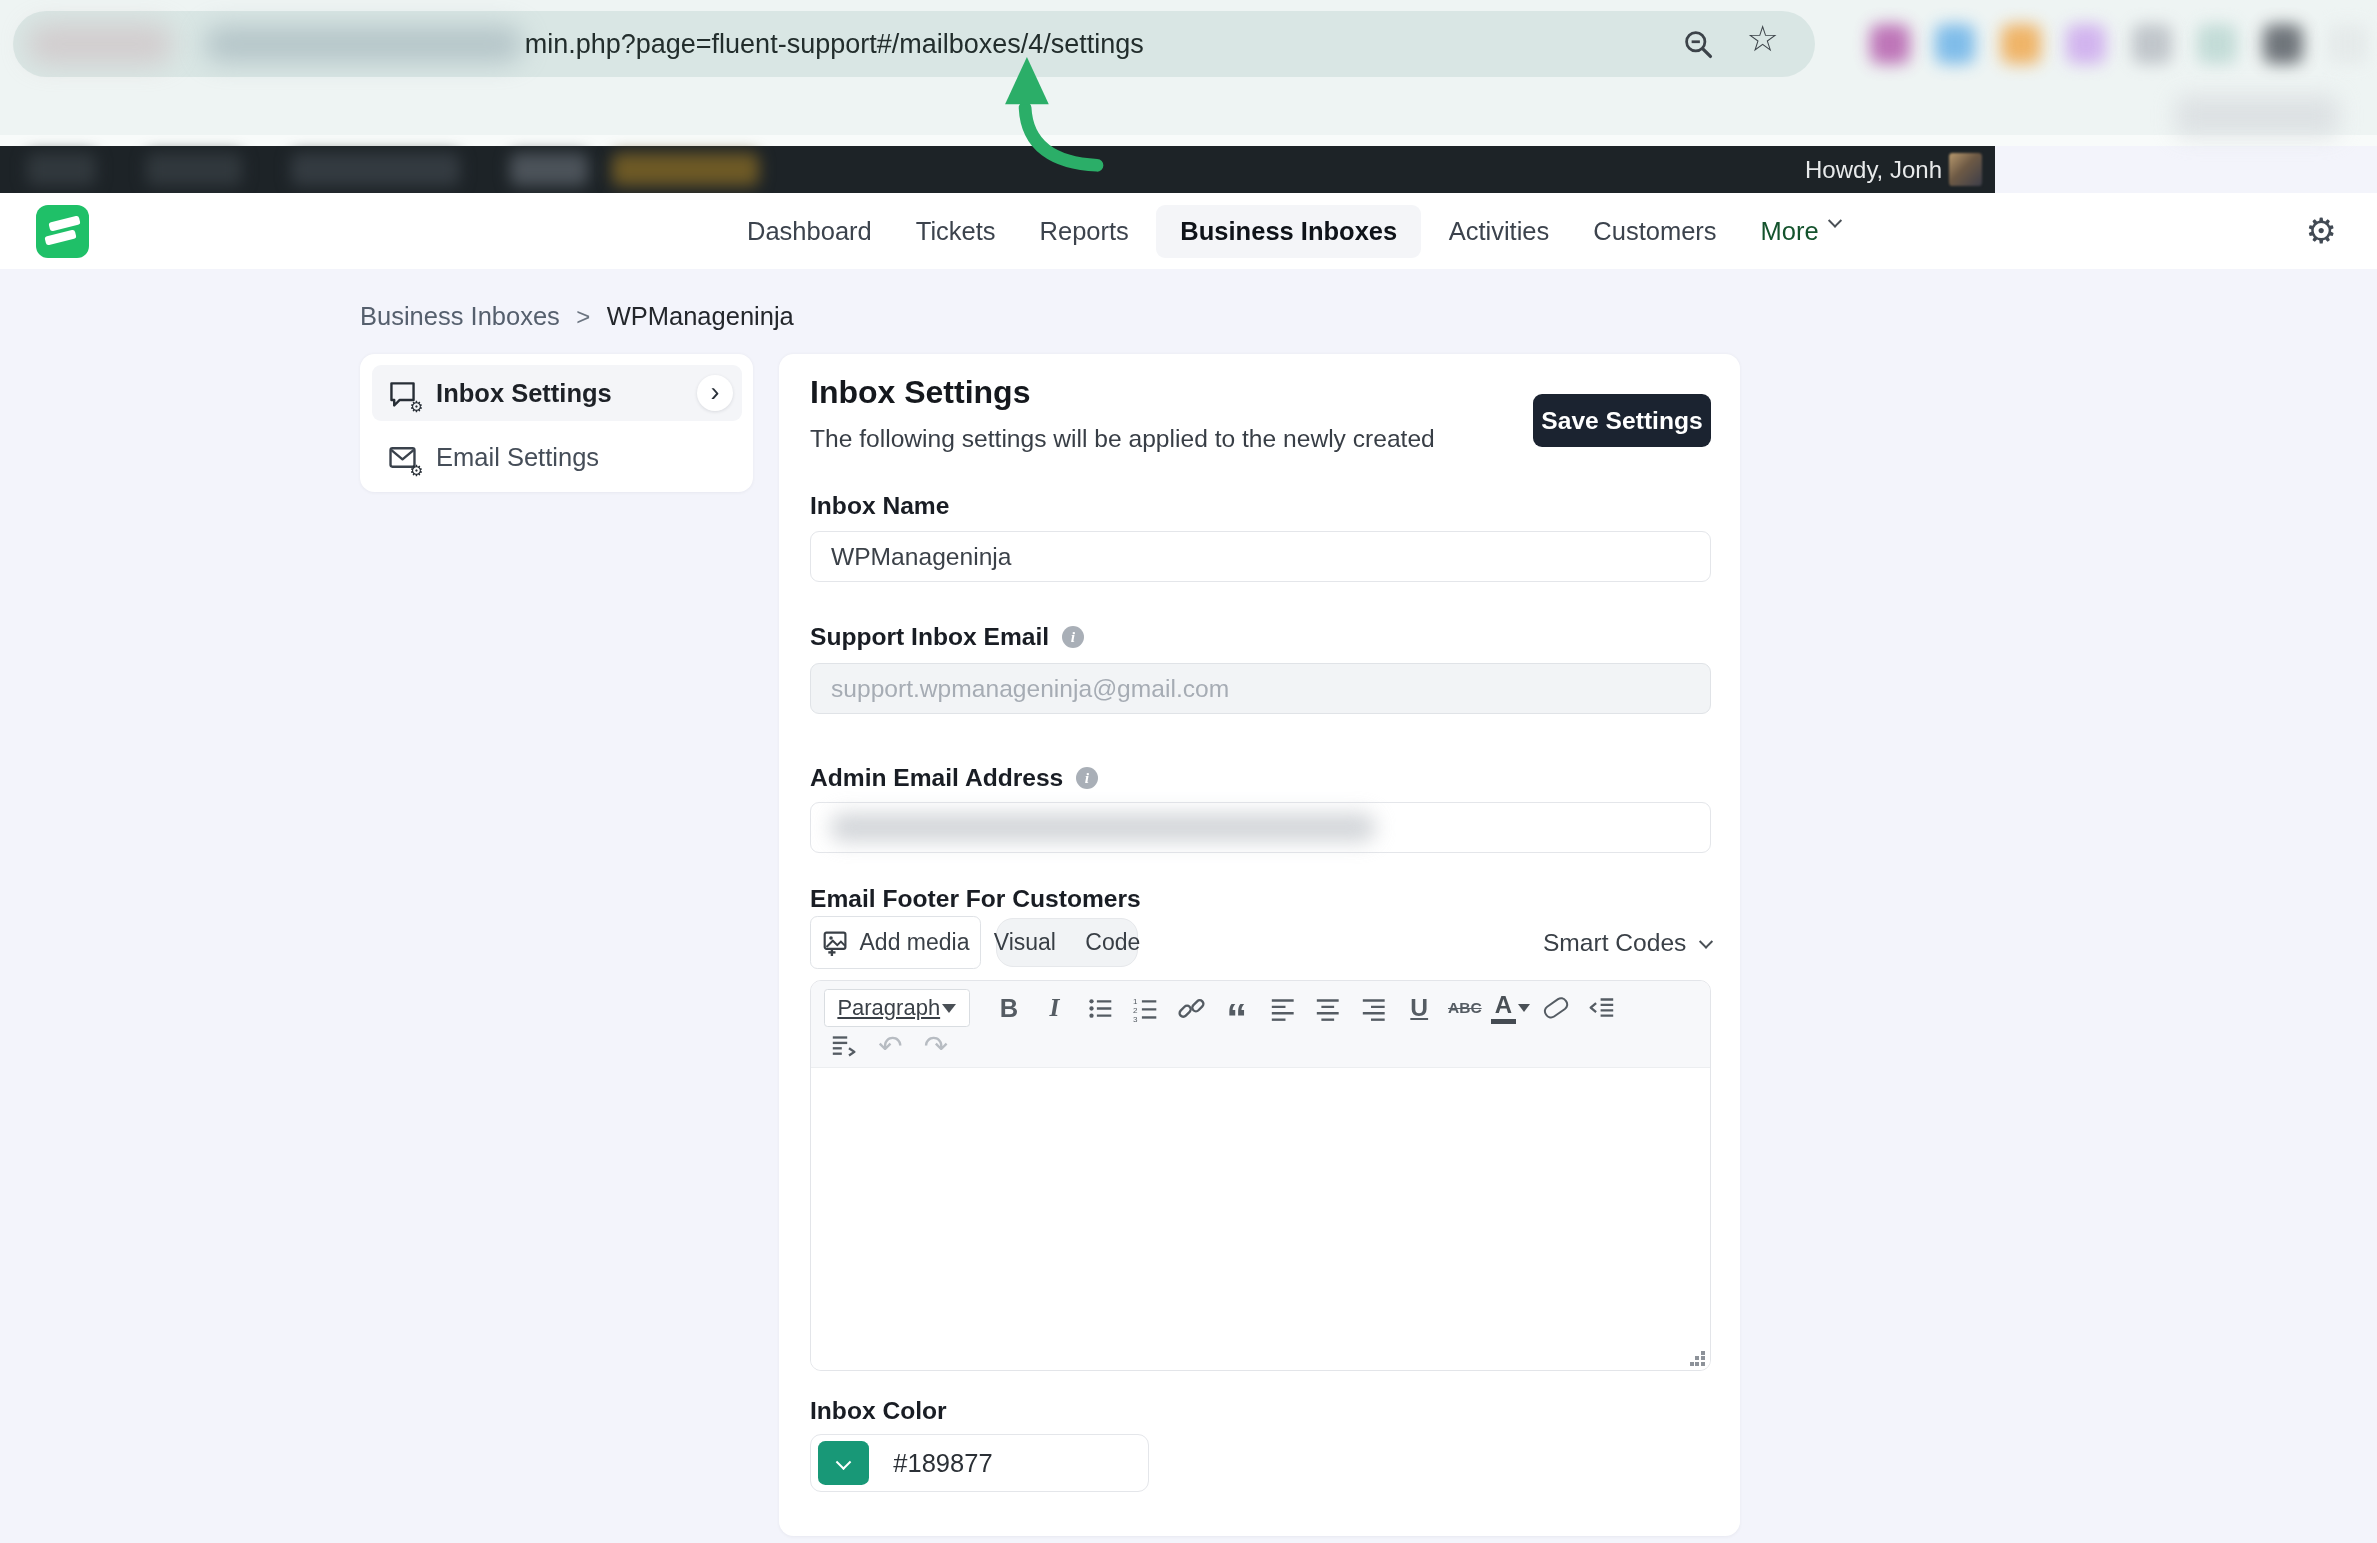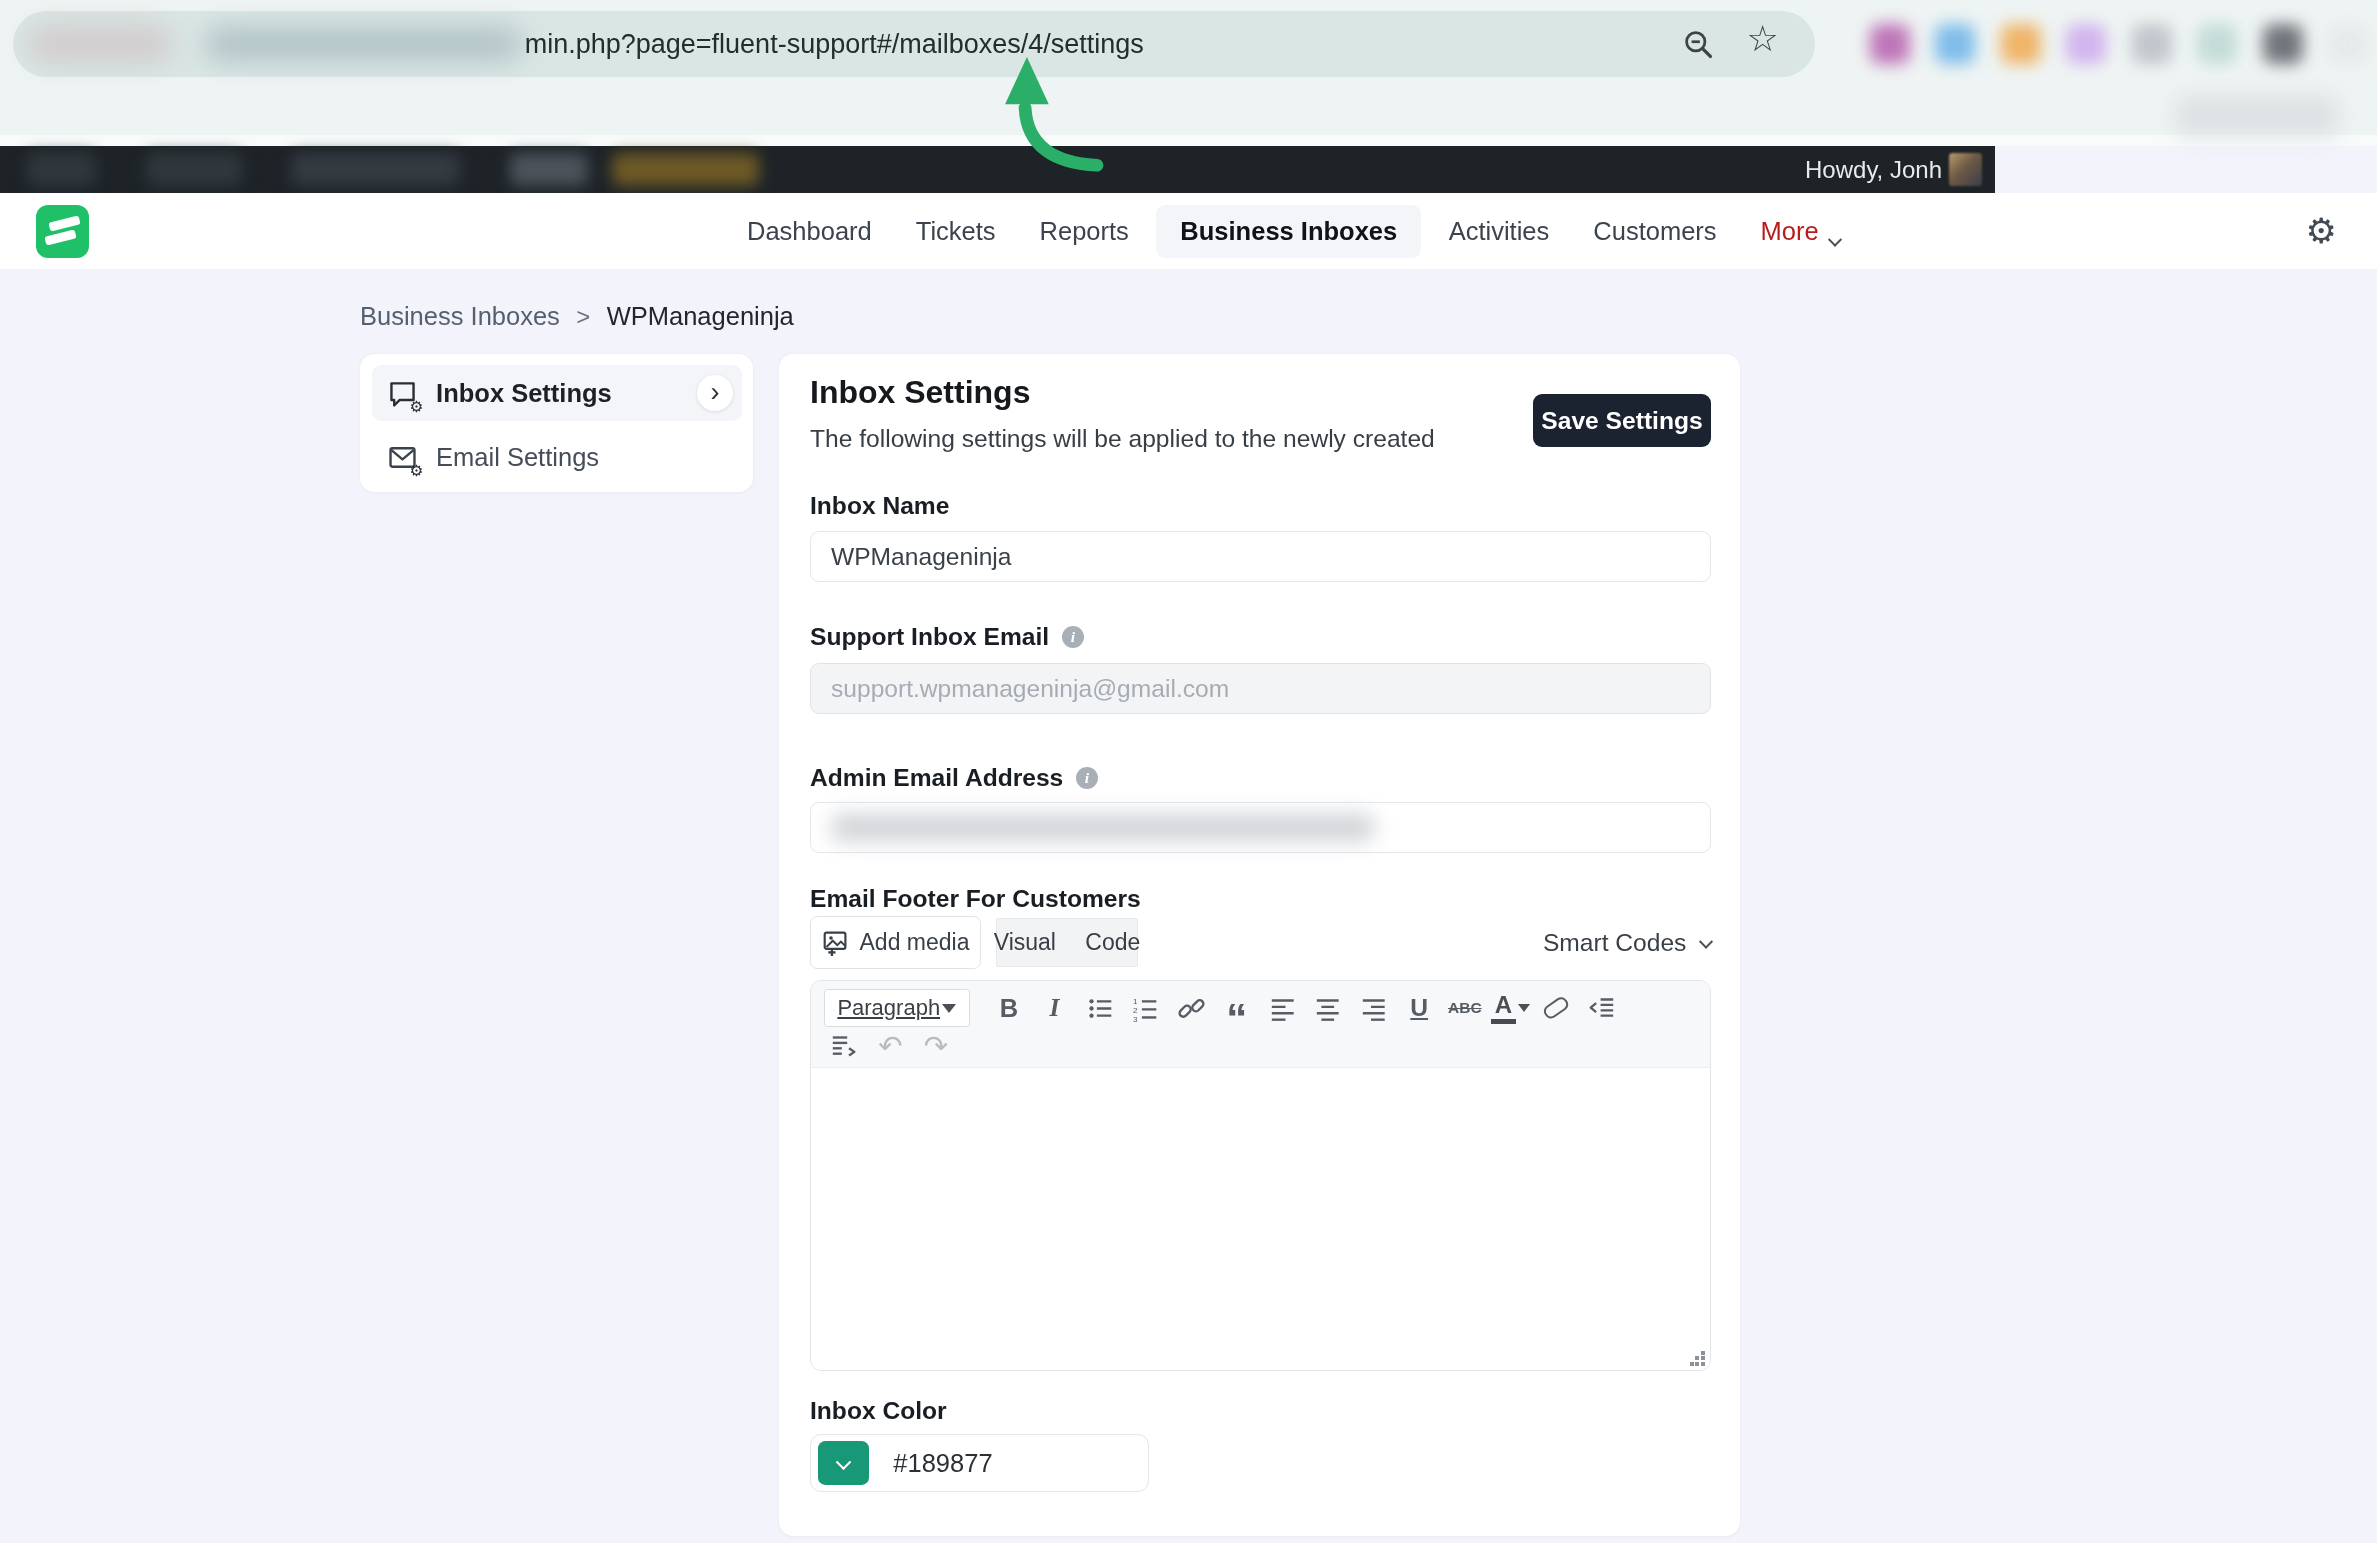--- a/index.html
+++ b/index.html
@@ -28,21 +28,21 @@
 
   
   .appnav { position:absolute; left:0; top:193px; width:2377px; height:76px; background:#ffffff; }
   .logo { position:absolute; left:36px; top:12px; width:53px; height:53px; border-radius:12px; background:#1fc068; overflow:hidden; }
   .logo .bar { position:absolute; width:31px; height:9px; background:#ffffff; border-radius:2.7px; transform:rotate(-14deg); }
   .logo .bar.b1 { left:12.7px; top:13.7px; }
   .logo .bar.b2 { left:9px; top:28px; }
   .navitems { position:absolute; left:725px; top:0; height:76px; display:flex; align-items:center; }
   .navitem { height:76px; line-height:76px; padding:0 22px; font-size:25.5px; color:#3c434d; white-space:nowrap; }
   .navitem.active { height:53px; line-height:53px; margin:12px 5.5px; padding:0 24px; background:#f4f5f8; border-radius:9px; color:#0f1319; font-weight:700; }
-  .navmore { display:flex; align-items:flex-end; gap:11px; padding:0 22px; font-size:25.5px; color:#b91c1c; }
+  .navmore { display:flex; align-items:flex-start; gap:11px; padding:0 22px; font-size:25.5px; color:#14532d; }
   .gear-icon { position:absolute; right:40px; top:0; height:76px; line-height:76px; font-size:35px; color:#424a54; }
 
   
   .page { position:absolute; left:0; top:269px; width:2377px; height:1274px; background:#f3f4fb; }
   .breadcrumb { position:absolute; left:360px; top:33px; font-size:25.5px; color:#555f6d; display:flex; gap:16.4px; align-items:center; }
   .breadcrumb .sep { color:#6b7480; font-size:24px; }
   .breadcrumb .current { color:#23262b; font-weight:500; }
 
   .card { background:#ffffff; border-radius:14.6px; box-shadow:0 0.9px 3.6px rgba(20,25,40,.05); }
 
@@ -66,21 +66,21 @@
 
   .flabel { position:absolute; left:31px; font-size:24.6px; font-weight:600; color:#191d24; display:flex; align-items:center; gap:12.7px; }
   .info-icon { width:22px; height:22px; border-radius:50%; background:#a9afb7; color:#ffffff; font-size:15.5px; line-height:22px; text-align:center; font-family:"Liberation Serif", serif; font-style:italic; font-weight:700; }
   .tinput { position:absolute; left:31px; width:901px; height:51px; border:1.8px solid #e4e6ea; border-radius:9px; background:#ffffff; font-size:24.6px; color:#3b4148; padding:0 20px; font-family:"Liberation Sans", sans-serif; }
   .tinput.disabled { background:#f2f4f6; border-color:#e0e3e7; }
   .tinput::placeholder { color:#a6acb4; }
   .blur-email { position:absolute; left:51px; width:546px; height:29px; background:#c4c8cd; border-radius:14.6px; filter:blur(10px); opacity:.75; }
 
   
   .addmedia-btn { position:absolute; left:31px; width:171px; height:53px; background:#ffffff; border:1.8px solid #dfe2e6; border-radius:7.3px; display:flex; align-items:center; justify-content:center; gap:11px; font-size:23px; color:#3a4047; }
-  .vc-group { position:absolute; left:217px; width:142px; height:49px; background:#f1f3f5; border:0.9px solid #e6e8eb; border-radius:2px; display:flex; align-items:center; justify-content:center; gap:7.3px; margin-top:1.8px; }
+  .vc-group { position:absolute; left:217px; width:142px; height:49px; background:#f1f3f5; border:0.9px solid #e6e8eb; border-radius:17px; display:flex; align-items:center; justify-content:center; gap:7.3px; margin-top:1.8px; }
   .vc-tab { font-size:23px; color:#383e45; padding:0 11px; }
   .smartcodes { position:absolute; right:29px; height:53px; display:flex; align-items:center; gap:14.6px; font-size:24.6px; color:#3a4047; }
 
   
   .editor { position:absolute; left:31px; width:901px; height:391px; border:1.8px solid #e3e5e9; border-radius:11px; background:#ffffff; overflow:hidden; }
   .toolbar { height:87px; background:#f7f8fa; border-bottom:0.9px solid #eceef0; position:relative; padding:7.3px 12.7px 0 12.7px; }
   .tb-row { display:flex; align-items:center; height:40px; gap:3.6px; }
   .tb-row.second { height:36px; }
   .pselect { width:146px; height:38px; background:#ffffff; border:0.9px solid #d9dde1; border-radius:3.6px; display:flex; align-items:center; justify-content:space-between; padding:0 12.7px; font-size:22px; color:#3a4047; margin-right:14.6px;text-decoration:underline; }
   .tri-down { width:0; height:0; border-left:7.3px solid transparent; border-right:7.3px solid transparent; border-top:9px solid #4a5056; }

